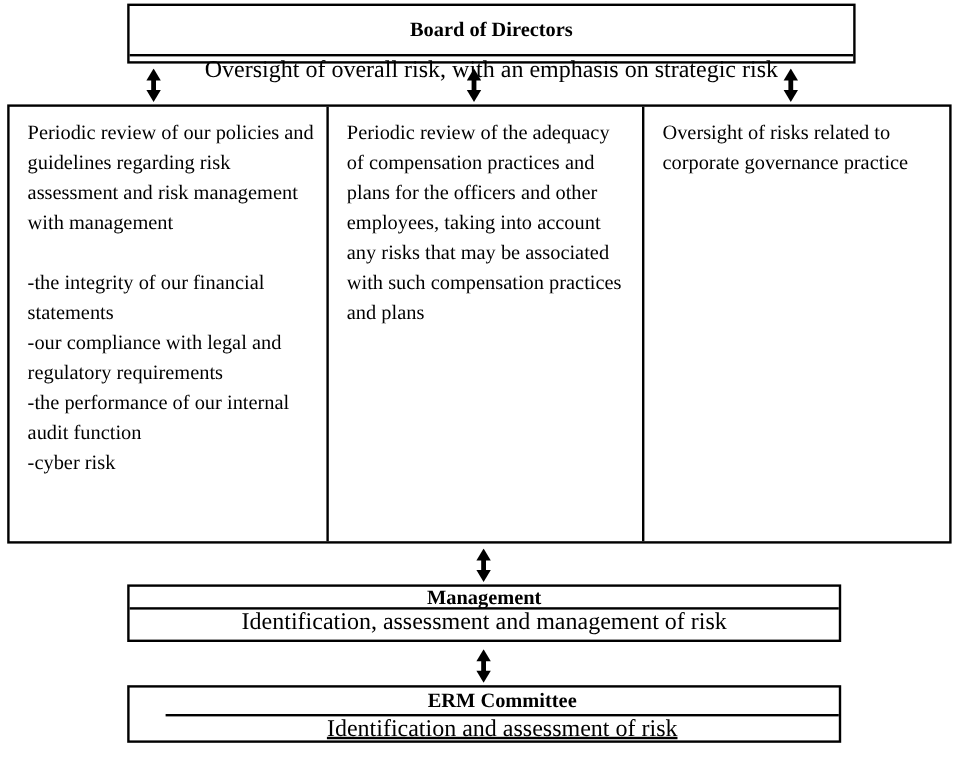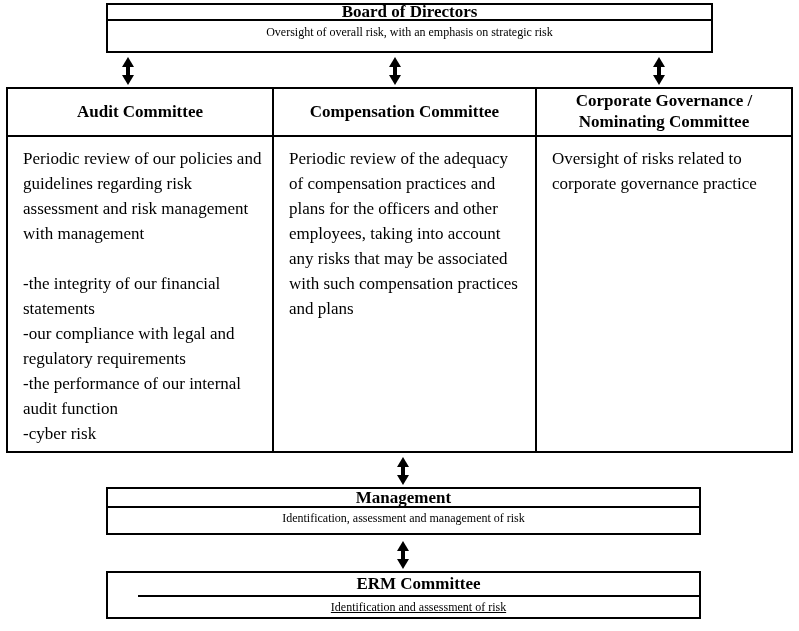--- a/index.html
+++ b/index.html
@@ -30,35 +30,35 @@
     font-size: 17px;
     line-height: 1.25;
     display: flex;
     align-items: center;
     justify-content: center;
   }
   .cell-sub {
     box-sizing: border-box;
     border-top: 2px solid #000;
     text-align: center;
-    font-size: 12px;
+    font-size: 20px;
     line-height: 1.25;
     display: flex;
     align-items: center;
     justify-content: center;
   }
 
   
   #board-box {
     left: 106px;
     top: 3px;
     width: 607px;
     height: 50px;
   }
-  #board-box .cell-title { height: 14px; }
+  #board-box .cell-title { height: 40px; }
   #board-box .cell-sub   { height: 24px; }
 
   
   #committee-table {
     left: 6px;
     top: 87px;
     width: 787px;
     height: 366px;
     display: flex;
     flex-direction: column;
@@ -156,34 +156,20 @@
 <div class="arrow" style="left:652px; top:57px; height:28px;">
   <svg width="14" height="28" viewBox="0 0 14 28" aria-hidden="true">
     <polygon points="7,0 13,10 1,10" fill="#000"></polygon>
     <rect x="5" y="8" width="4" height="12" fill="#000"></rect>
     <polygon points="7,28 13,18 1,18" fill="#000"></polygon>
   </svg>
 </div>
 
 <div class="box" id="committee-table">
 
-  <div class="committee-header-row">
-    <div class="hcell col-audit">
-      <span>Audit Committee</span>
-    </div>
-    <div class="hcell col-comp">
-      <span>Compensation Committee</span>
-    </div>
-    <div class="hcell col-gov">
-      <span>
-        <span>Corporate Governance /</span><br>
-        <span>Nominating Committee</span>
-      </span>
-    </div>
-  </div>
 
   <div class="committee-body-row">
 
     <div class="bcell col-audit">
       <p class="para">Periodic review of our policies and guidelines regarding risk assessment and risk management with management</p>
       <p class="para tight">-the integrity of our financial statements</p>
       <p class="para tight">-our compliance with legal and regulatory requirements</p>
       <p class="para tight">-the performance of our internal audit function</p>
       <p class="para tight">-cyber risk</p>
     </div>

